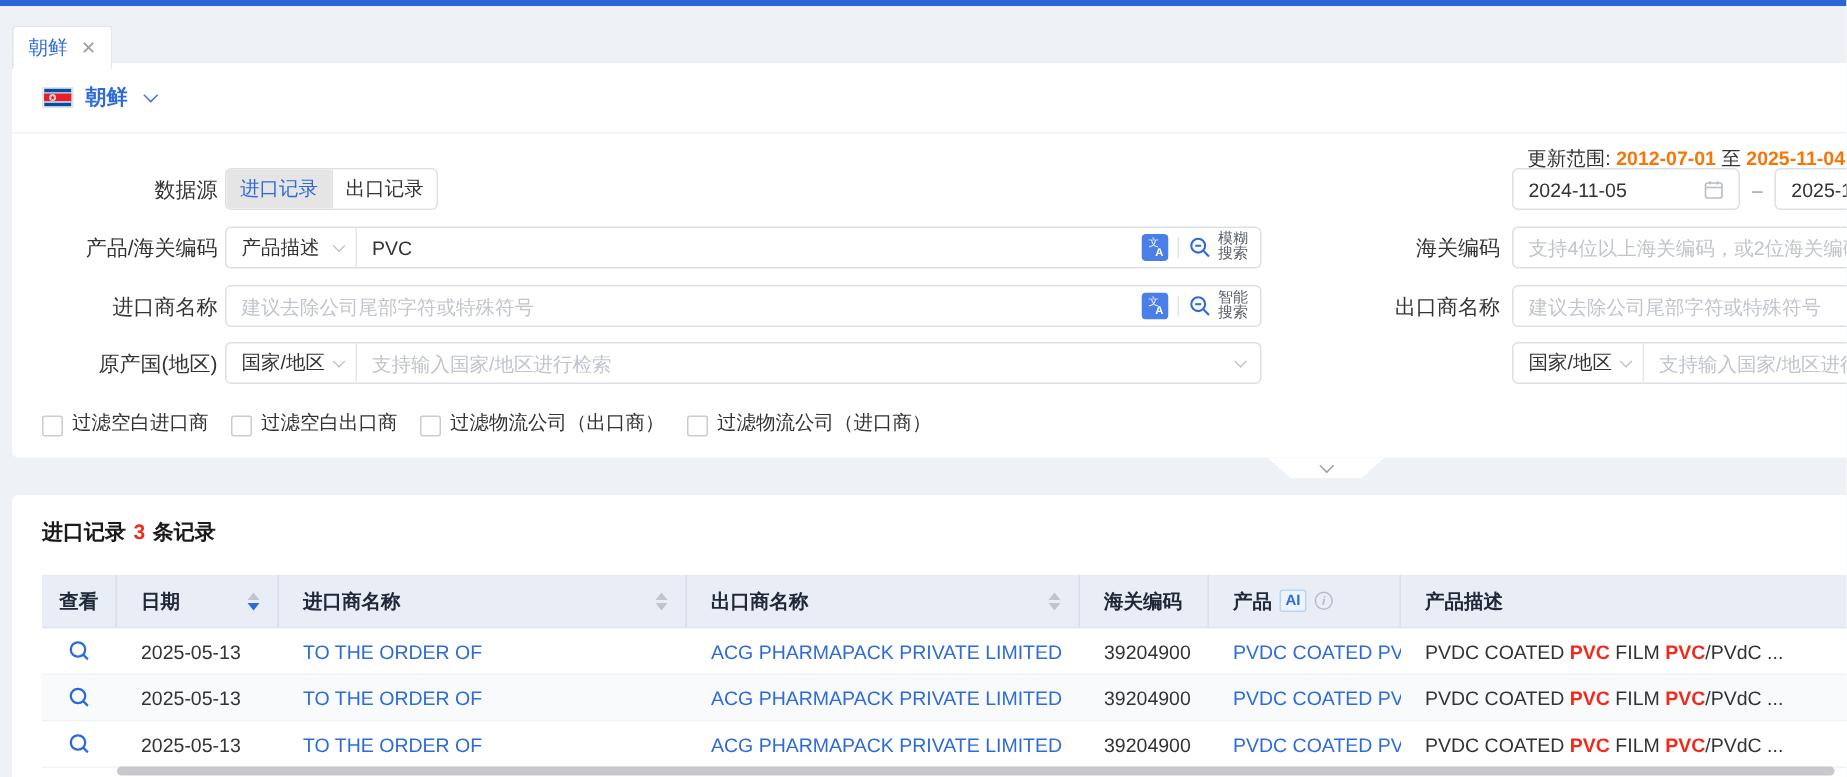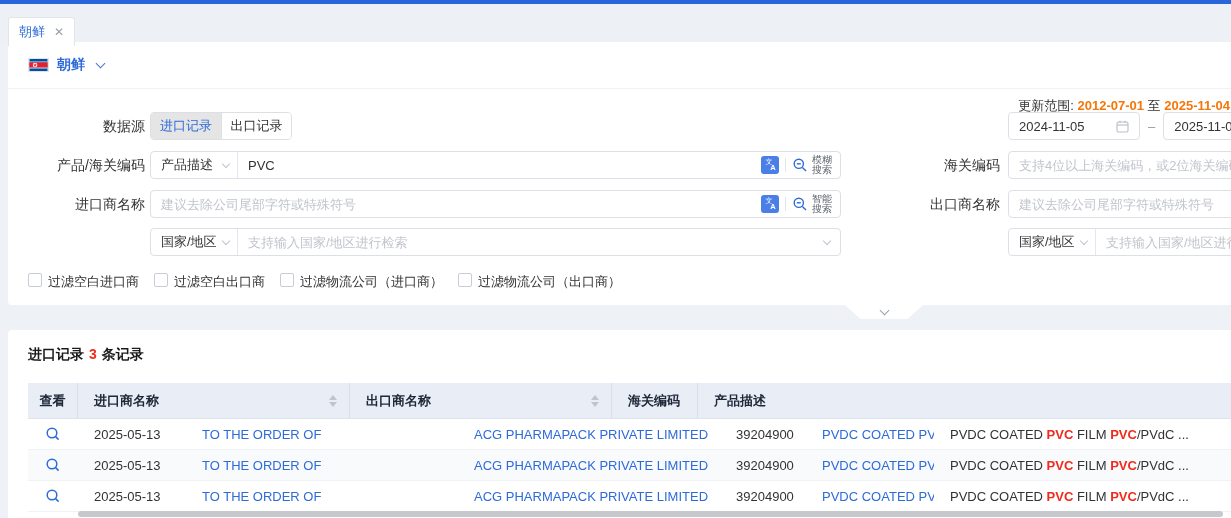--- a/index.html
+++ b/index.html
@@ -52,21 +52,21 @@
   .t-icon { flex:none; margin-left:4px; cursor:pointer; display:flex; }
   .m-icon { flex:none; cursor:pointer; display:flex; }
   .addon { flex:none; font-size:10px; line-height:10px; color:#5c636d; padding:0 8px 0 4px; cursor:pointer; }
   .addon i { display:block; font-style:normal; }
   .grp-chev { flex:none; margin-right:10px; }
 
   .dinput { display:flex; align-items:center; border:1px solid #dcdfe6; border-radius:4px; height:28px; background:#fff; padding:0 10px; font-size:13px; color:#333; justify-content:space-between; }
   .dash { color:#999; font-size:13px; }
 
   .checks { position:absolute; left:20px; top:232px; height:16px; display:flex; align-items:center; }
-  .chk-item { display:flex; align-items:flex-start; margin-right:15px; cursor:pointer; }
+  .chk-item { display:flex; align-items:flex-end; margin-right:15px; cursor:pointer; }
   .chk-box { width:14px; height:14px; border:1px solid #c8ccd4; border-radius:2px; background:#fff; flex:none; }
   .chk-lbl { font-size:13px; color:#333; margin-left:6px; white-space:nowrap; }
 
   
   .summary { position:absolute; left:20px; top:16px; font-size:14px; font-weight:bold; color:#1a1a1a; }
   .summary .cnt { color:#f02b1d; margin:0 5px; }
 
   .twrap { position:absolute; left:20px; top:53px; width:1204px; height:129px; overflow:hidden; }
   .ttable { width:1310px; }
   .thead { display:flex; height:36px; background:#e9eef6; border-bottom:1px solid #dde3ec; }
@@ -128,21 +128,21 @@
   </div>
 
   <div class="flabel" style="top:70px;">数据源</div>
   <div class="frow" style="left:142px; top:70px;">
     <div class="seg">
       <div class="seg-btn sel">进口记录</div>
       <div class="seg-btn">出口记录</div>
     </div>
   </div>
   <div class="frow" style="left:1000px; top:70px;">
-    <div class="dinput" style="width:132px;">
+    <div class="dinput" style="width:152px;">
       <span>2024-11-05</span>
       <svg width="13" height="13" viewBox="0 0 13 13" fill="none" stroke="#b8bdc6" stroke-width="1.1">
         <rect x="1" y="2" width="11" height="10" rx="1.5"></rect>
           <line x1="1" y1="5" x2="12" y2="5"></line>
           <line x1="4" y1="0.8" x2="4" y2="3"></line>
           <line x1="9" y1="0.8" x2="9" y2="3"></line>
       </svg>
     </div>
     <span class="dash" style="margin:0 8px;">–</span>
     <div class="dinput" style="width:130px;">
@@ -211,20 +211,21 @@
       </span>
     </div>
   </div>
   <div class="flabel-r" style="top:148px;">出口商名称</div>
   <div class="frow" style="left:1000px; top:148px;">
     <div class="igroup" style="width:280px;">
       <input class="ifield" placeholder="建议去除公司尾部字符或特殊符号" style="">
     </div>
   </div>
 
+  <div class="flabel" style="top:186px;">原产国(地区)</div>
   <div class="frow" style="left:142px; top:186px;">
     <div class="igroup" style="width:691px;">
       <div class="iselect">
         <span>国家/地区</span>
         <span class="sel-chev"></span>
       </div>
       <input class="ifield" placeholder="支持输入国家/地区进行检索" style="">
       <span class="sel-chev grp-chev"></span>
     </div>
   </div>
@@ -242,57 +243,74 @@
     <span class="chk-item">
       <span class="chk-box"></span>
       <span class="chk-lbl">过滤空白进口商</span>
     </span>
     <span class="chk-item">
       <span class="chk-box"></span>
       <span class="chk-lbl">过滤空白出口商</span>
     </span>
     <span class="chk-item">
       <span class="chk-box"></span>
-      <span class="chk-lbl">过滤物流公司（进口商）</span>
+      <span class="chk-lbl">过滤物流公司（出口商）</span>
     </span>
     <span class="chk-item">
       <span class="chk-box"></span>
-      <span class="chk-lbl">过滤物流公司（出口商）</span>
+      <span class="chk-lbl">过滤物流公司（进口商）</span>
     </span>
   </div>
 </div>
 
 <div class="notch">
   <span class="chev"></span>
 </div>
 
 <div class="panel2">
   <div class="summary">
     <span>进口记录</span><span class="cnt">3</span><span>条记录</span>
   </div>
 
   <div class="twrap">
     <div class="ttable">
       <div class="thead">
         <div class="th c0">查看</div>
+        <div class="th c1">
+          <span>日期</span>
+          <span class="sorter">
+              <span class="car-up"></span>
+              <span class="car-dn on"></span>
+            </span>
+        </div>
         <div class="th c2">
           <span>进口商名称</span>
           <span class="sorter">
               <span class="car-up"></span>
               <span class="car-dn"></span>
             </span>
         </div>
         <div class="th c3">
           <span>出口商名称</span>
           <span class="sorter">
               <span class="car-up"></span>
               <span class="car-dn"></span>
             </span>
         </div>
         <div class="th c4">海关编码</div>
+        <div class="th c5">
+          <span>产品</span>
+          <span class="ai-badge">AI</span>
+          <span class="info-ic">
+            <svg width="13" height="13" viewBox="0 0 13 13" fill="none">
+                <circle cx="6.5" cy="6.5" r="5.6" stroke="#b6bcc6" stroke-width="1"></circle>
+                <text x="5.4" y="9.3" font-size="8" fill="#b6bcc6" font-style="italic">i</text>
+              </svg>
+          </span>
+        </div>
         <div class="th c6">产品描述</div>
       </div>
       <div id="tbody">
   <div class="trow">
     <div class="td c0">
       <span class="view-btn">
         <svg width="16" height="16" viewBox="0 0 16 16" fill="none" stroke="#2e6bd9" stroke-width="1.5">
                   <circle cx="7" cy="7" r="4.8"></circle>
                   <line x1="10.6" y1="10.6" x2="13.6" y2="13.6"></line>
                 </svg>

